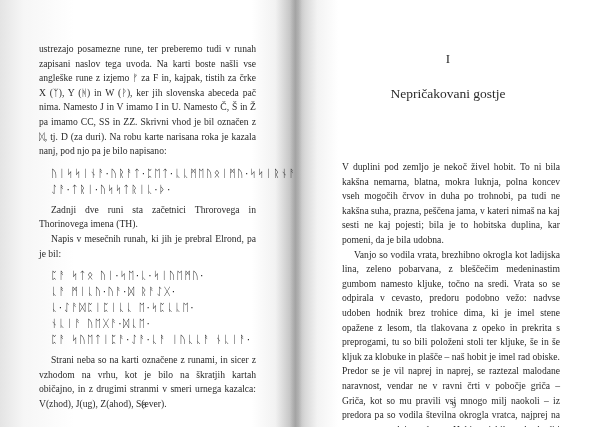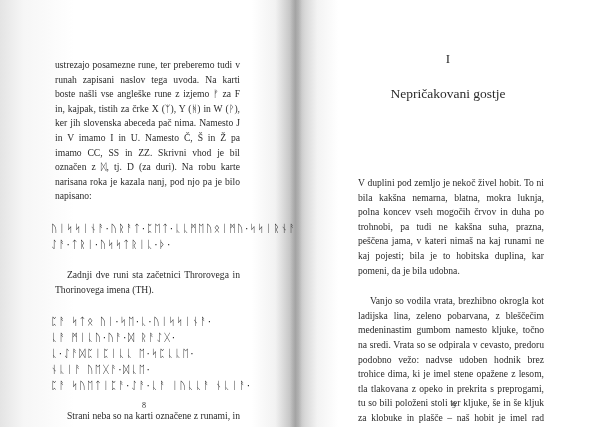--- a/index.html
+++ b/index.html
@@ -4,56 +4,57 @@
 <style>
   html, body { margin:0; padding:0; }
   body { width:600px; height:427px; overflow:hidden; background:#fff; position:relative;
          font-family:"Liberation Serif","DejaVu Serif",serif; color:#2a2a2a; }
   .page { position:absolute; top:0; height:427px; }
   .left { left:0; width:296px; background:linear-gradient(to right,#e4e4e4 0%,#f6f6f6 8%,#ffffff 25%,#ffffff 85%,#f2f2f2 93%,#cfcfcf 97%,#b4b4b4 100%); }
   .right { left:296px; width:304px; background:linear-gradient(to right,#b8b8b8 0%,#d8d8d8 3%,#f3f3f3 7%,#ffffff 14%,#ffffff 100%); }
   .text { position:absolute; font-size:9.6px; line-height:14.6px; text-align:justify; }
   .left .text { left:39px; top:42px; width:217px; }
   .right .text { left:46px; top:160px; width:218px; }
-  p { margin:16px; }
+  p { margin:0; }
   .indent { text-indent:12px; }
   .runes { margin:6px 0 6px 12px; font-family:"DejaVu Sans",sans-serif; font-size:10.5px; line-height:16px;
            letter-spacing:1.5px; white-space:nowrap; color:#222; text-align:left; }
   .folio { position:absolute; bottom:17px; width:100%; text-align:center; font-size:8px; color:#333; }
   .chapnum { position:absolute; top:51px; left:0; width:304px; text-align:center; font-size:13px; }
   .chaptitle { position:absolute; top:86px; left:0; width:304px; text-align:center; font-size:13.5px; }
   .gutter { position:absolute; left:290px; top:0; width:12px; height:427px;
             background:linear-gradient(to right, rgba(150,150,150,0) 0%, rgba(150,150,150,.55) 45%, rgba(150,150,150,.35) 70%, rgba(150,150,150,0) 100%); }
 </style>
 </head>
 <body>
 
 <div class="page left">
   <div class="text">
     <p>ustrezajo posamezne rune, ter preberemo tudi v runah zapisani naslov tega uvoda. Na karti boste našli vse angleške rune z izjemo ᚠ za F in, kajpak, tistih za črke X (ᛉ), Y (ᚻ) in W (ᚹ), ker jih slovenska abeceda pač nima. Namesto J in V imamo I in U. Namesto Č, Š in Ž pa imamo CC, SS in ZZ. Skrivni vhod je bil označen z ᛞ, tj. D (za duri). Na robu karte narisana roka je kazala nanj, pod njo pa je bilo napisano:</p>
     <div class="runes">
       <div>ᚢᛁᛋᛋᛁᚾᚨ·ᚢᚱᚨᛏ·ᛈᛖᛏ·ᚳᚳᛗᛖᚢᛟᛁᛗᚢ·ᛋᛋᛁᚱᚾᚨ·</div>
       <div>ᛇᚨ·ᛏᚱᛁ·ᚢᛋᛋᛏᚱᛁᚳ·ᚦ·</div>
     </div>
     <p class="indent">Zadnji dve runi sta začetnici Throrovega in Thorinovega imena (TH).</p>
+    <p class="indent">Napis v mesečnih runah, ki jih je prebral Elrond, pa je bil:</p>
     <div class="runes">
-      <div>ᛈᚨ ᛋᛏᛟ ᚢᛁ·ᛋᛖ·ᚳ·ᚢᛁᛋᛋᛁᚾᚨ·</div>
+      <div>ᛈᚨ ᛋᛏᛟ ᚢᛁ·ᛋᛖ·ᚳ·ᛋᛁᚢᛖᛗᚢ·</div>
       <div>ᚳᚨ ᛗᛁᚳᚢ·ᚢᚨ·ᛞ ᚱᚨᛇᚷ·</div>
       <div>ᚳ·ᛇᚨᛞᛈᛁᛈᛁᚳᚳ ᛖ·ᛋᛈᚳᚳᛖ·</div>
       <div>ᚾᚳᛁᚨ ᚢᛖᚷᚨ·ᛞᚳᛖ·</div>
       <div>ᛈᚨ ᛋᚢᛖᛏᛁᛈᚨ·ᛇᚨ·ᚳᚨ ᛁᚢᚳᚳᚨ ᚾᚳᛁᚨ·</div>
     </div>
     <p class="indent">Strani neba so na karti označene z runami, in sicer z vzhodom na vrhu, kot je bilo na škratjih kartah običajno, in z drugimi stranmi v smeri urnega kazalca: V(zhod), J(ug), Z(ahod), S(ever).</p>
   </div>
   <div class="folio" style="left:-4px;">8</div>
 </div>
 
 <div class="page right">
   <div class="chapnum">I</div>
   <div class="chaptitle">Nepričakovani gostje</div>
   <div class="text">
-    <p>V duplini pod zemljo je nekoč živel hobit. To ni bila kakšna nemarna, blatna, mokra luknja, polna koncev vseh mogočih črvov in duha po trohnobi, pa tudi ne kakšna suha, prazna, peščena jama, v kateri nimaš na kaj runami ne kaj pojesti; bila je to hobitska duplina, kar pomeni, da je bila udobna.</p>
+    <p>V duplini pod zemljo je nekoč živel hobit. To ni bila kakšna nemarna, blatna, mokra luknja, polna koncev vseh mogočih črvov in duha po trohnobi, pa tudi ne kakšna suha, prazna, peščena jama, v kateri nimaš na kaj sesti ne kaj pojesti; bila je to hobitska duplina, kar pomeni, da je bila udobna.</p>
     <p class="indent">Vanjo so vodila vrata, brezhibno okrogla kot ladijska lina, zeleno pobarvana, z bleščečim medeninastim gumbom namesto kljuke, točno na sredi. Vrata so se odpirala v cevasto, predoru podobno vežo: nadvse udoben hodnik brez trohice dima, ki je imel stene opažene z lesom, tla tlakovana z opeko in prekrita s preprogami, tu so bili položeni stoli ter kljuke, še in še kljuk za klobuke in plašče – naš hobit je imel rad obiske. Predor se je vil naprej in naprej, se raztezal malodane naravnost, vendar ne v ravni črti v pobočje griča – Griča, kot so mu pravili vsi mnogo milj naokoli – iz predora pa so vodila številna okrogla vratca, najprej na eno stran, potlej na drugo. Hobitu ni bilo treba hoditi »gor« in »dol« po to in ono: spalnice, kopalnice, shrambe (te še posebno številne), oblačilnice (cele sobe je imel samo za obleko), kuhinje, dnevne sobe, vse je bilo v istem nadstropju, bolje rečeno, v istem hodniku. Vse najboljše sobe so bile na levi (gledano z vhoda), zakaj samo te so imele okna, globoko v pobočje vsajena</p>
   </div>
   <div class="folio" style="left:6px;">9</div>
 </div>
 
 <div class="gutter"></div>
 
 </body></html>

